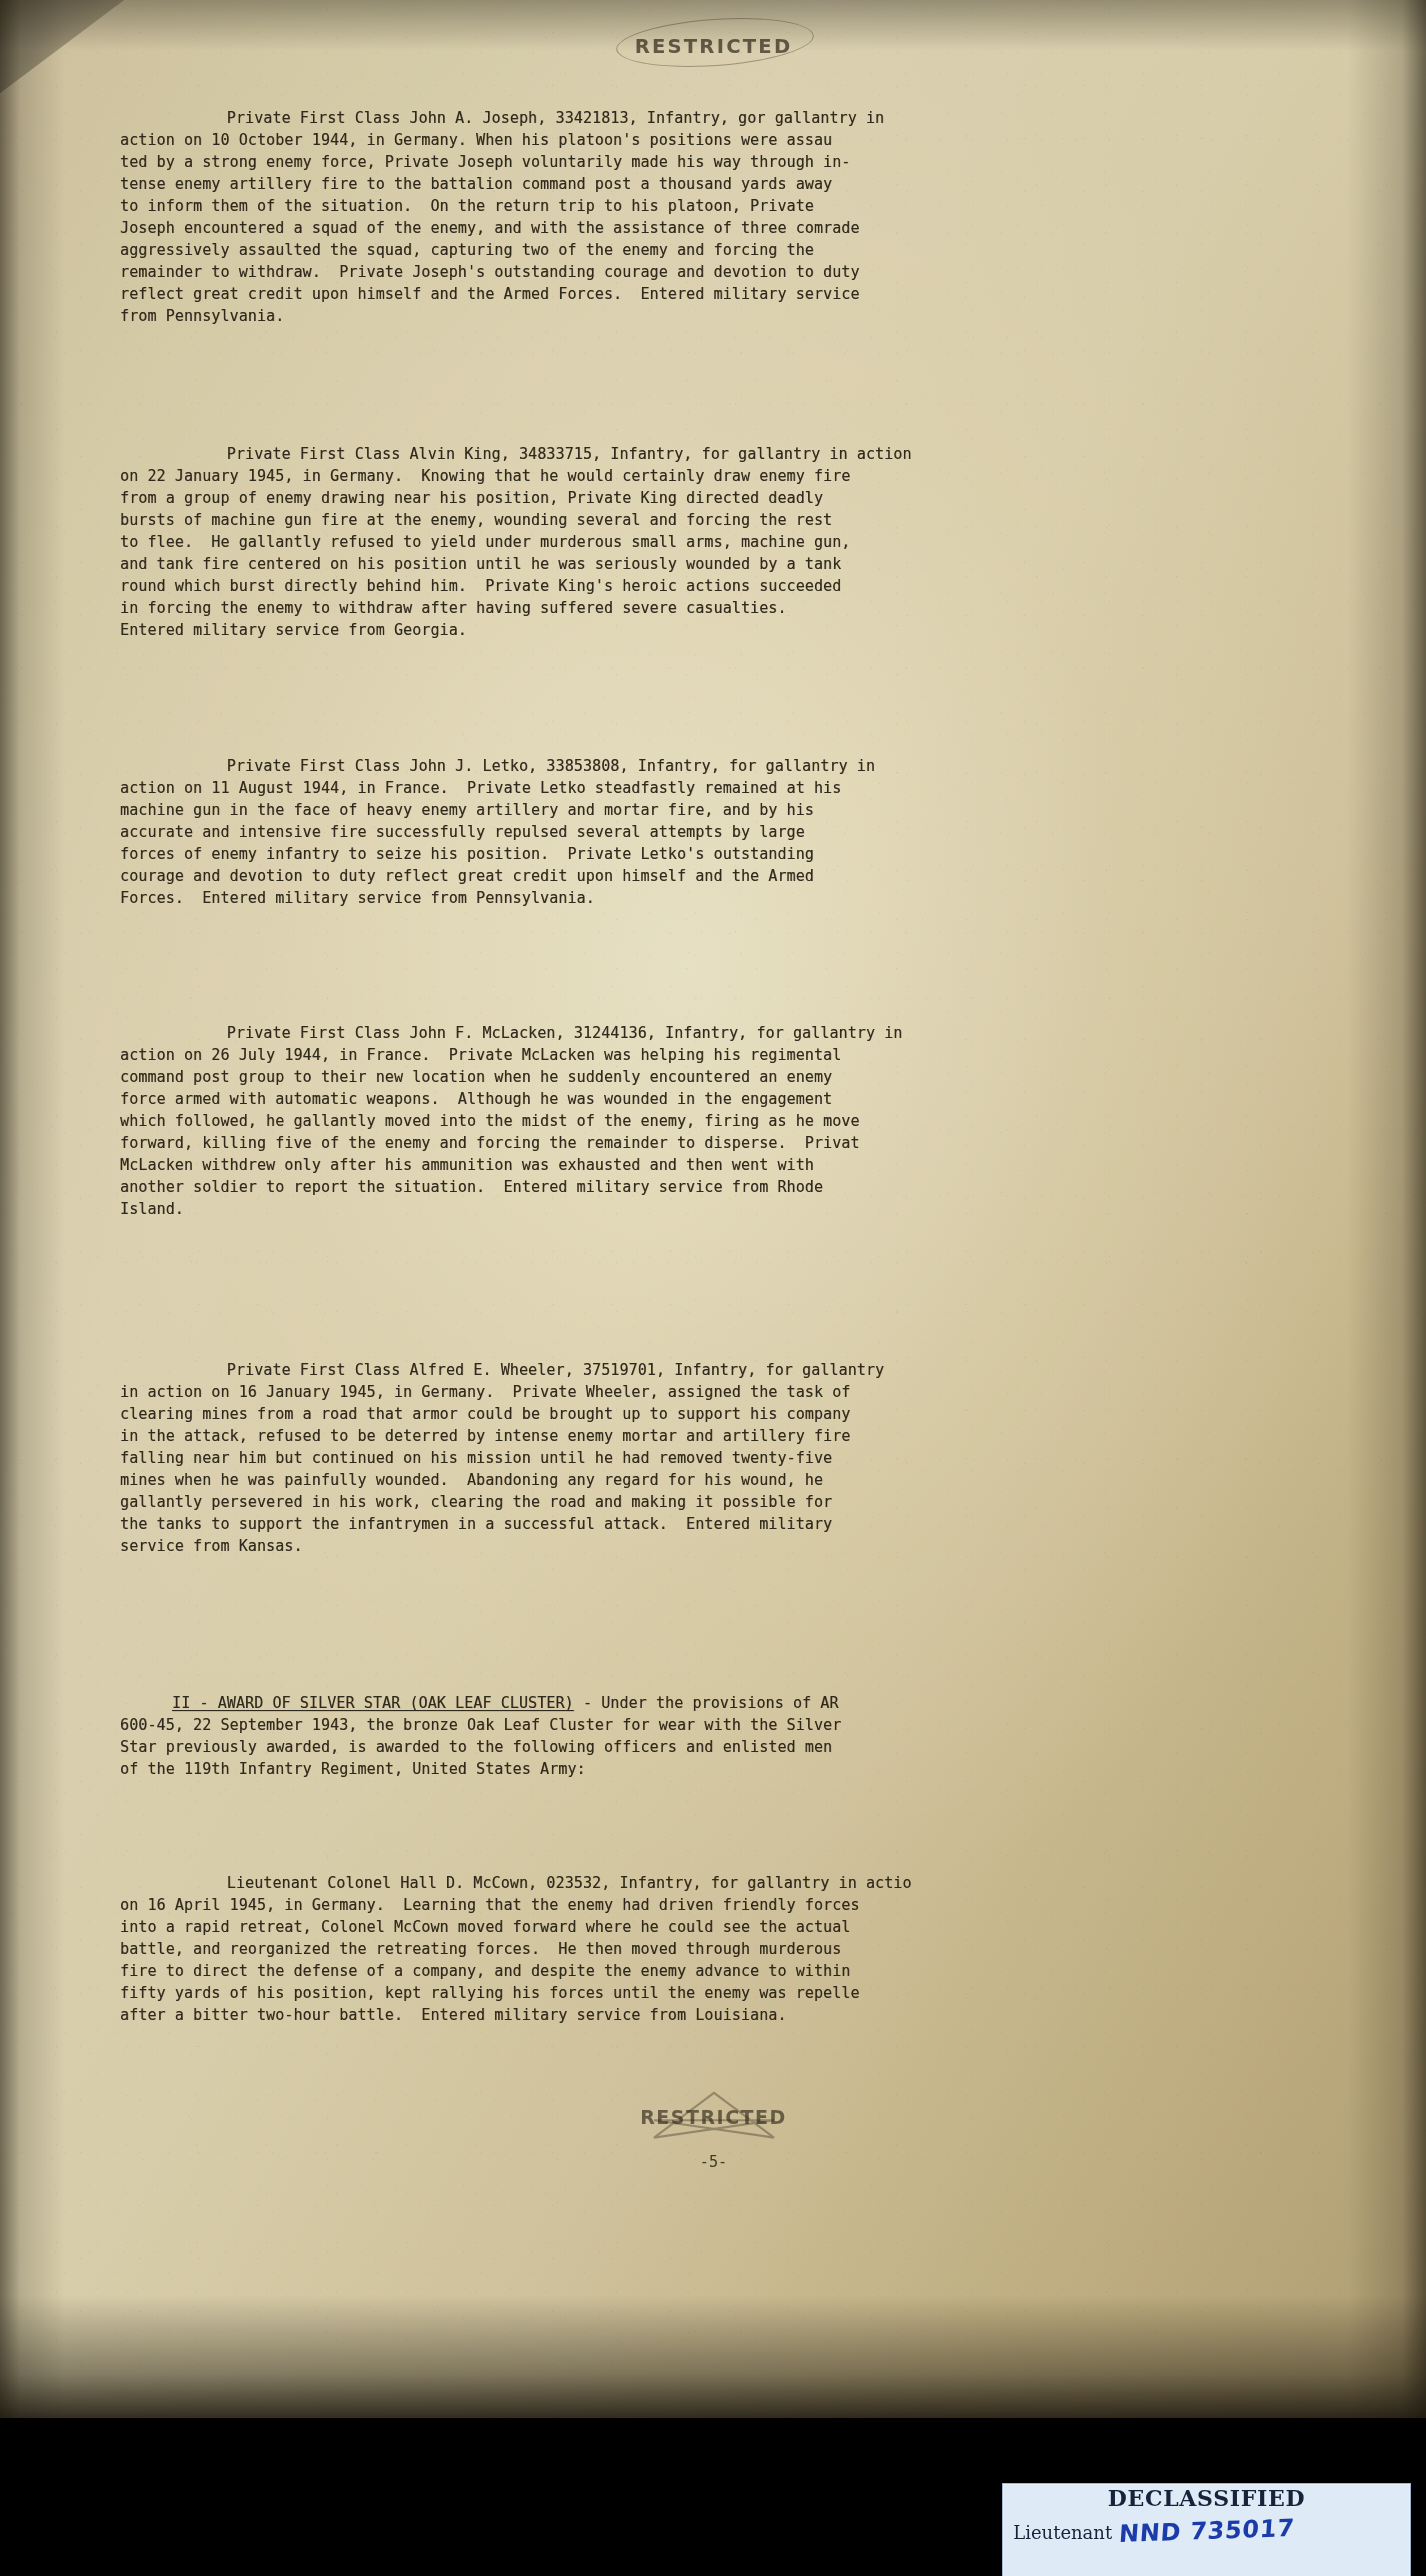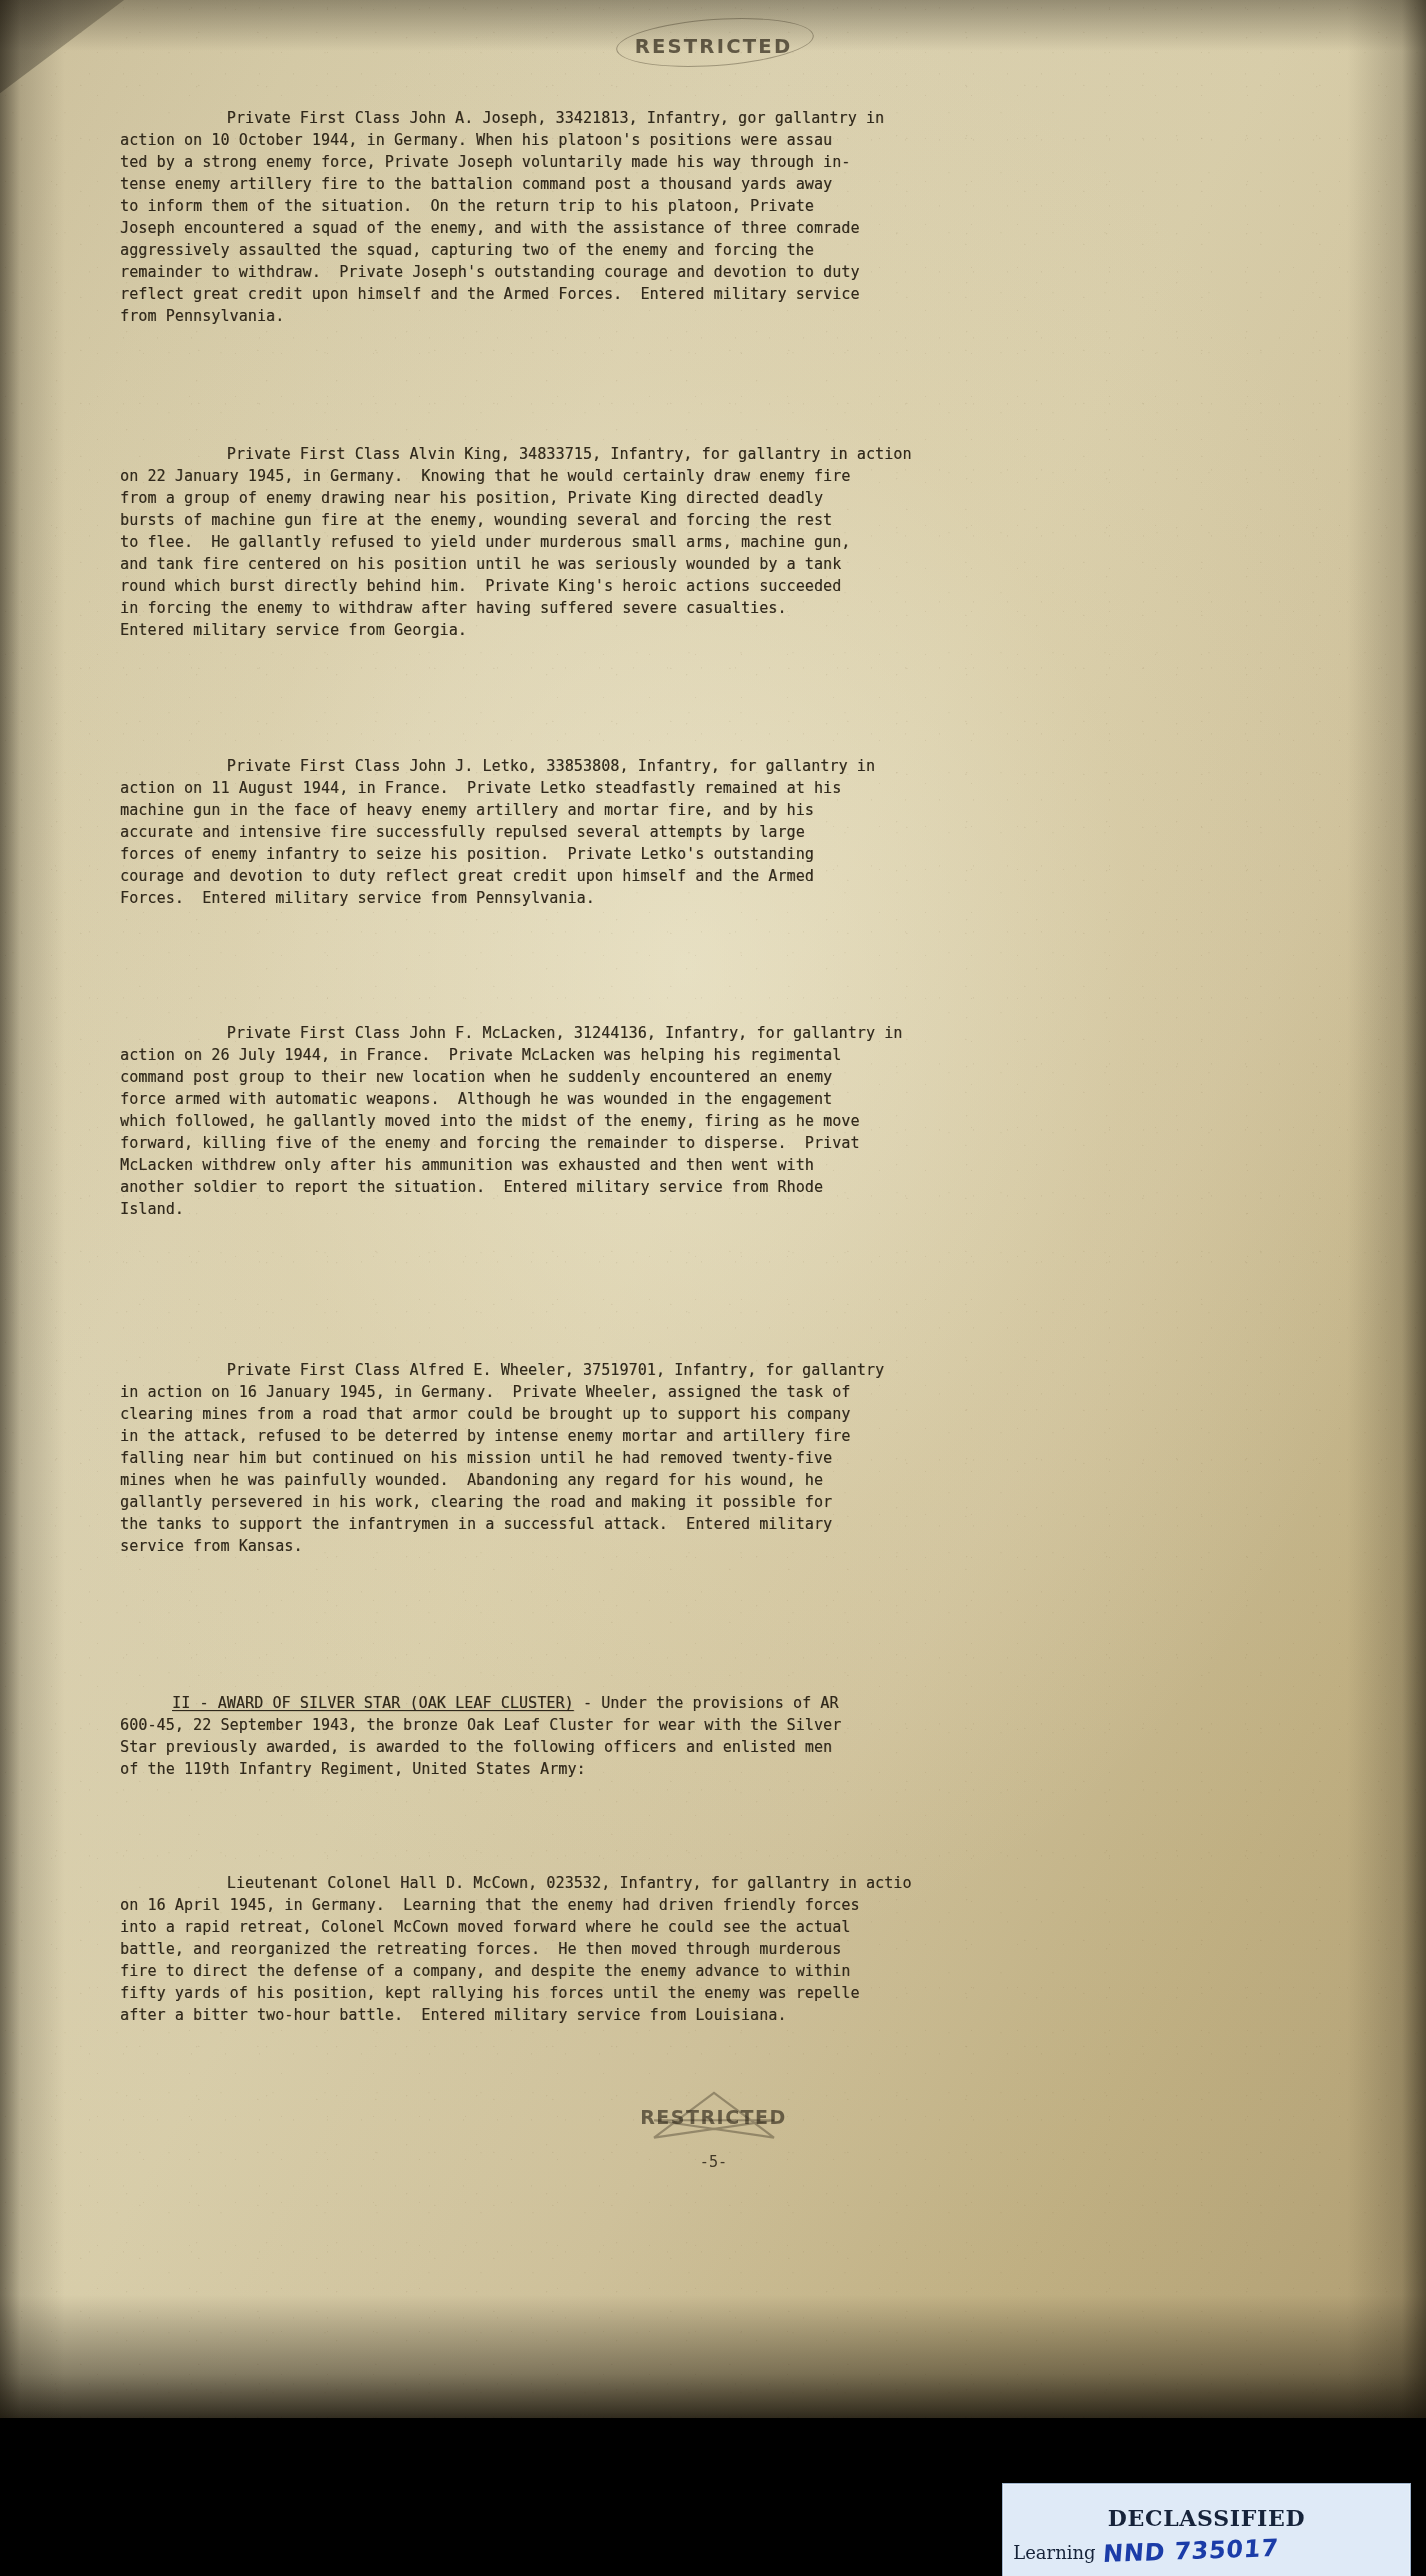--- a/index.html
+++ b/index.html
@@ -158,21 +158,21 @@
     background: #dfeaf7;
     border: 0.7px solid #9fb4cc;
     box-shadow: 0 0 0 0.7px rgba(255,255,255,0.4) inset;
   }
   #declass .d-title {
     text-align: center;
     font-family: "DejaVu Serif", serif;
     font-weight: bold;
     font-size: 22px;
     color: #16233a;
-    padding-top: 21px;
+    padding-top: 1px;
     letter-spacing: 0.7px;
   }
   #declass .d-row {
     display: flex;
     align-items: baseline;
     padding: 5.8px 8.7px 0 10.2px;
     gap: 7.3px;
   }
   #declass .d-label {
     font-family: "DejaVu Serif", serif;
@@ -274,17 +274,17 @@
   </svg>
   <div class="stamp-foot">RESTRICTED</div>
   <div class="page-num">-5-</div>
 </div>
 
 <div id="bottom-bar"></div>
 
 <div id="declass">
   <div class="d-title">DECLASSIFIED</div>
   <div class="d-row">
-    <span class="d-label">Learning</span>
+    <span class="d-label">Lieutenant</span>
     <span class="d-value">NND 735017</span>
   </div>
 </div>
 
 
 </body></html>

